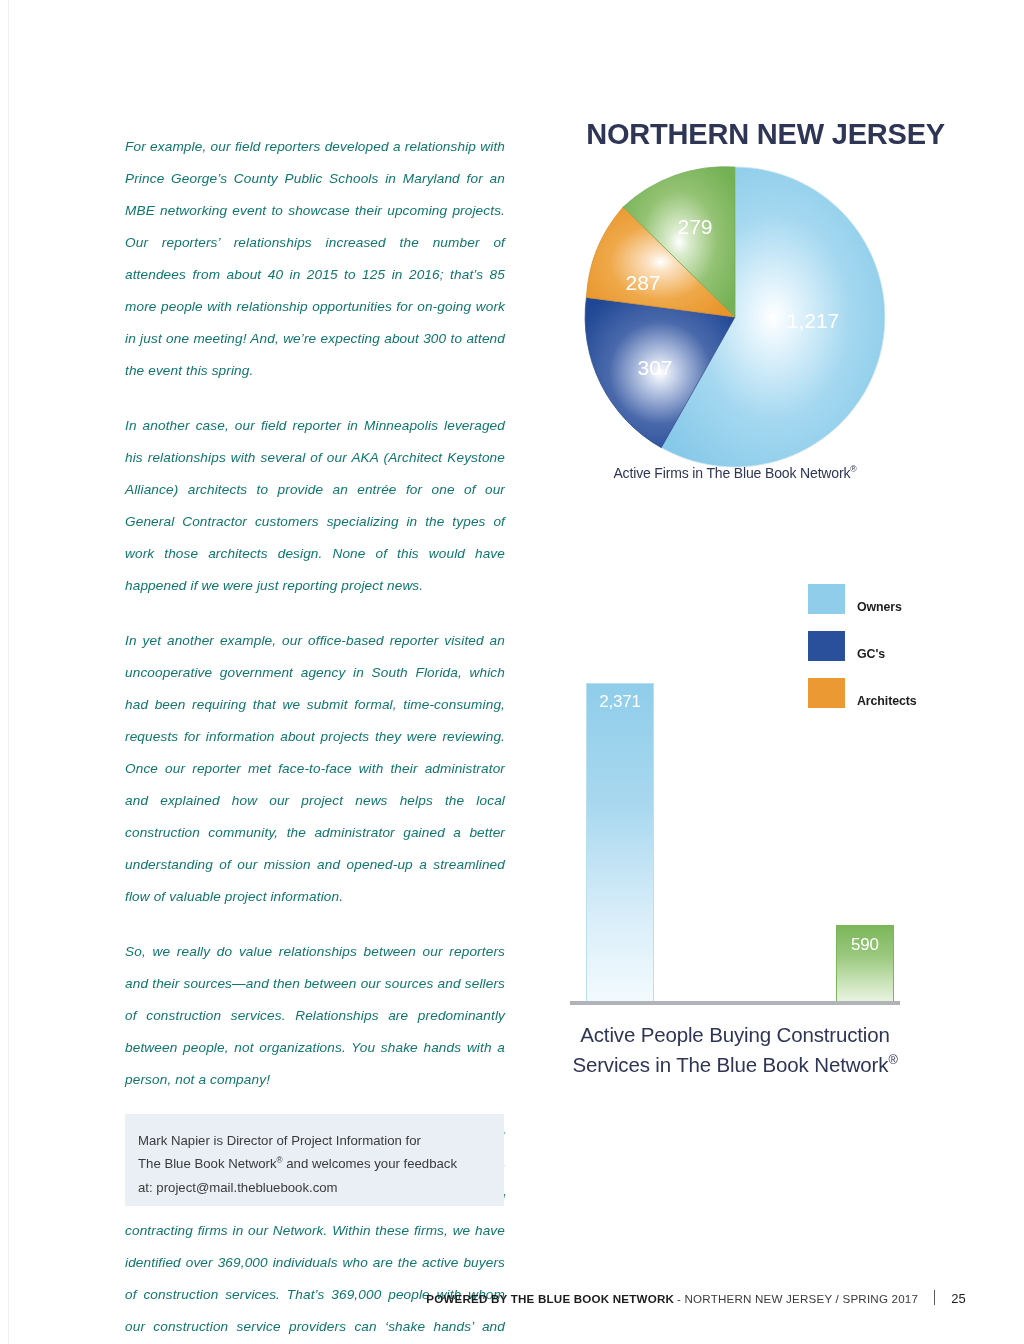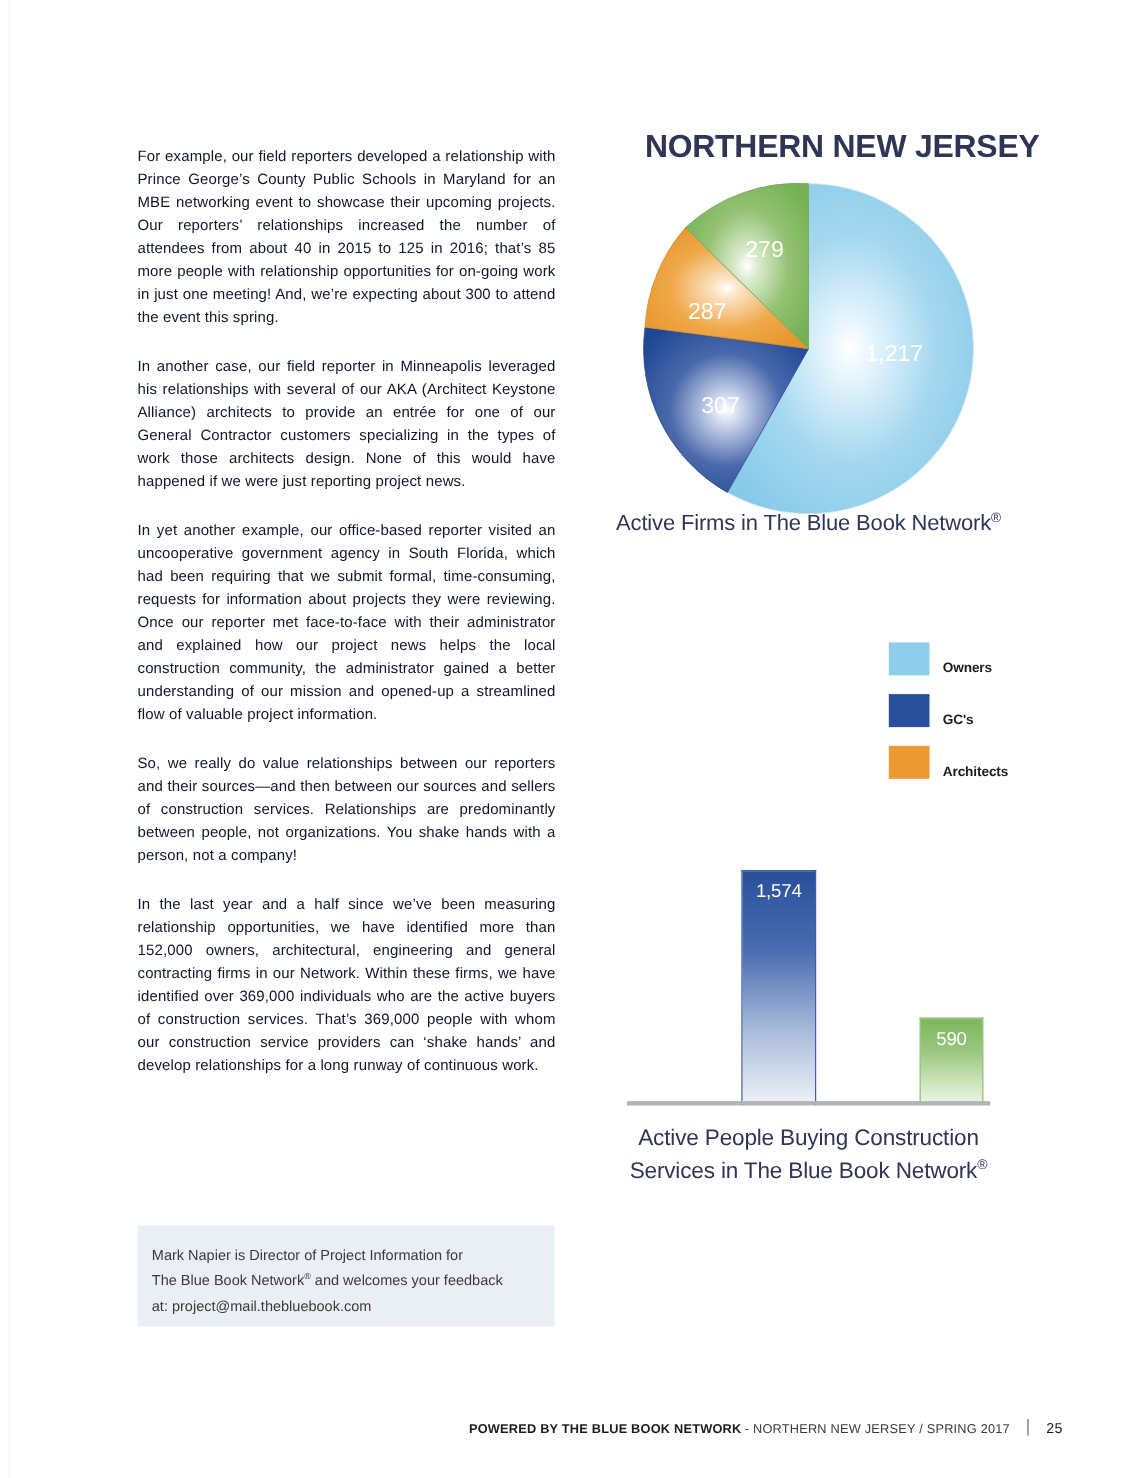--- a/index.html
+++ b/index.html
@@ -32,26 +32,27 @@
 
   
   .left-col {
     position: absolute;
     left: 125px;
     top: 131px;
     width: 380px;
   }
   .body-par {
     font-size: 13.6px;
-    line-height: 21px;
-    color: #0f172a;
+    line-height: 32px;
+    color: #0f766e;
     text-align: justify;
     margin: 0 0 23px 0;
     letter-spacing: 0.01em;
     font-weight: 400;
+    font-style: italic;
   }
   .body-par:last-of-type { margin-bottom: 0; }
 
   .author-box {
     position: absolute;
     left: 125px;
     top: 1114px;
     width: 379px;
     height: 92px;
     background: #e9eff5;
@@ -99,21 +100,21 @@
     top: 52px;
     width: 340px;
     height: 310px;
   }
   .pie-caption {
     position: absolute;
     left: 0;
     top: 355px;
     width: 420px;
     text-align: center;
-    font-size: 20px;
+    font-size: 14px;
     font-weight: 500;
     color: #2e3555;
     letter-spacing: -0.15px;
   }
 
   
   .legend {
     position: absolute;
     left: 283px;
     top: 457px;
@@ -308,26 +309,26 @@
       </div>
       <div class="legend-row">
         <span class="legend-swatch" style="background:#eb9a33"></span>
         <span class="legend-label">Architects</span>
       </div>
     </div>
 
     <div class="bar-chart">
       <div class="bar-plot">
 
-
-        <div class="bar" style="left:104px; width:68px; height:214px;
-                    background:linear-gradient(to bottom,#2a4f9b 0%,#4a6cb0 34%,#a9bbda 68%,#eef2f9 100%);
-                    border:1px solid #2a4f9b; border-bottom:none;">
-          <div class="bar-value">1,574</div>
+        <div class="bar" style="left:16px; width:68px; height:322px;
+                    background:linear-gradient(to bottom,#8fcdea 0%,#a9d8ef 38%,#d8edf9 72%,#f4fbfe 100%);
+                    border:1px solid #b9dff0; border-bottom:none;">
+          <div class="bar-value">2,371</div>
         </div>
+
 
 
         <div class="bar" style="left:266px; width:58px; height:80px;
                     background:linear-gradient(to bottom,#7cb65a 0%,#9ac87e 38%,#cbe3b9 72%,#eef6e8 100%);
                     border:1px solid #7cb65a; border-bottom:none;">
           <div class="bar-value inside-low">590</div>
         </div>
 
         <div class="axis-line"></div>
       </div>

